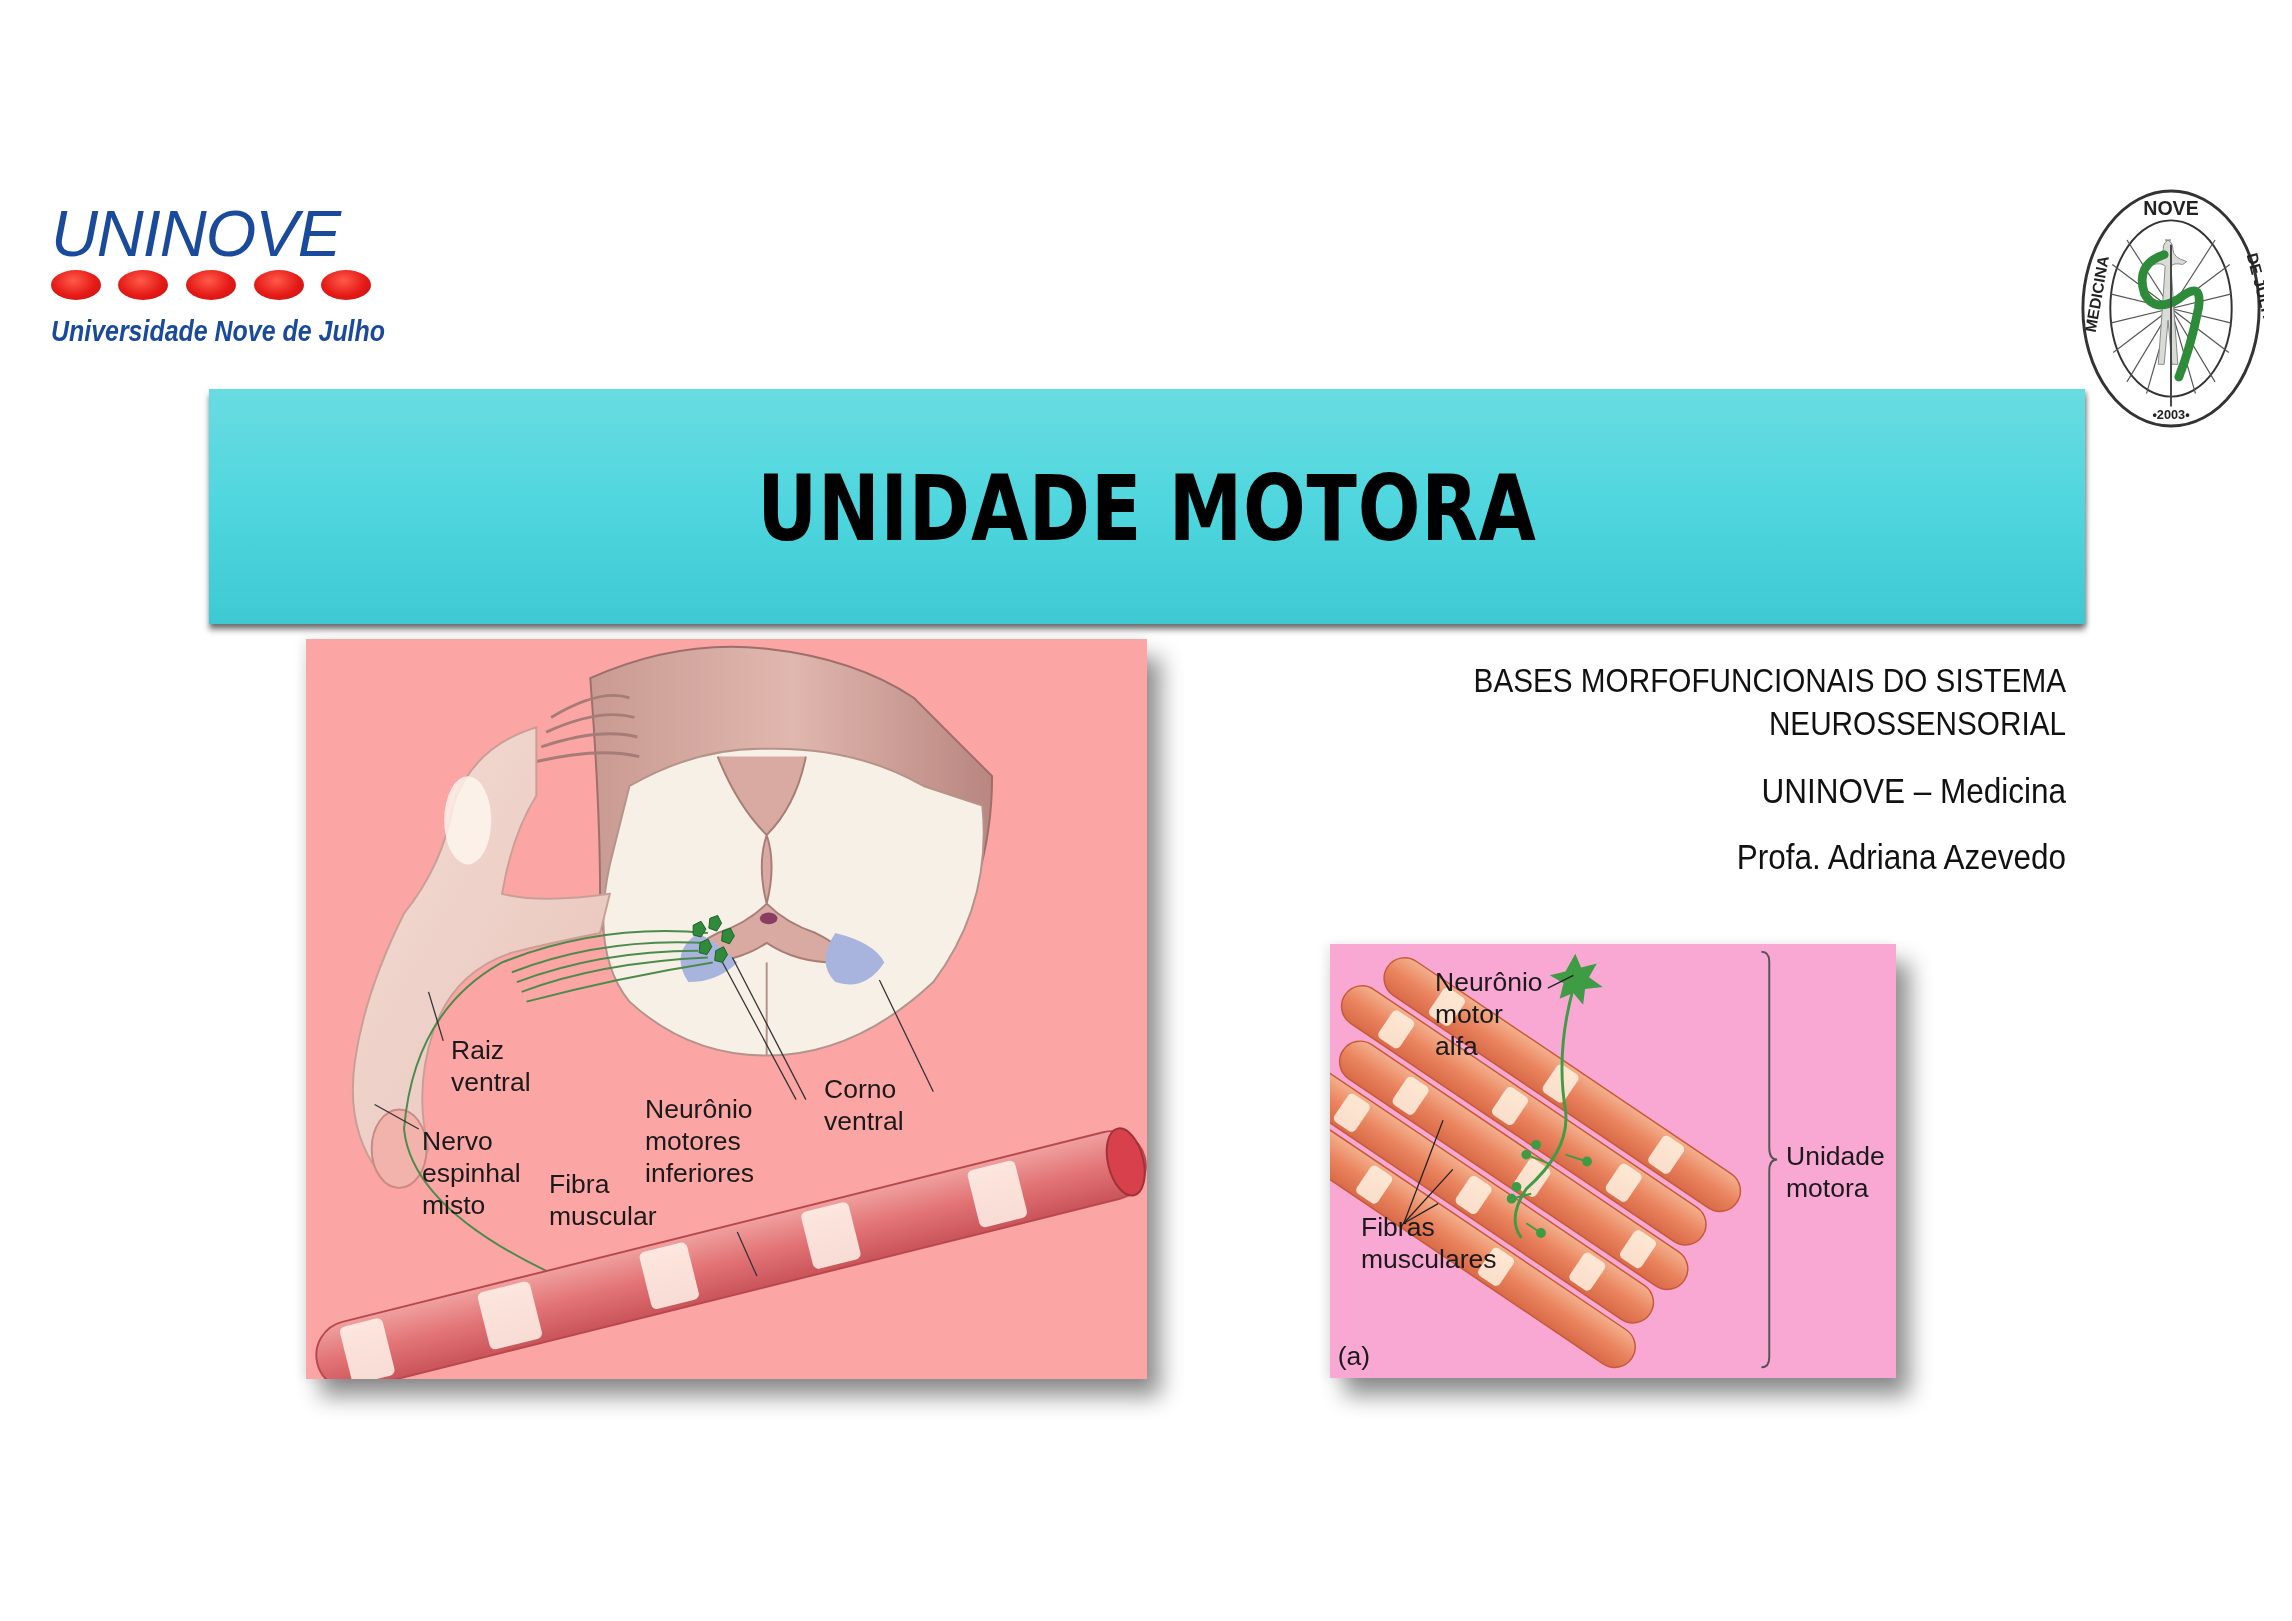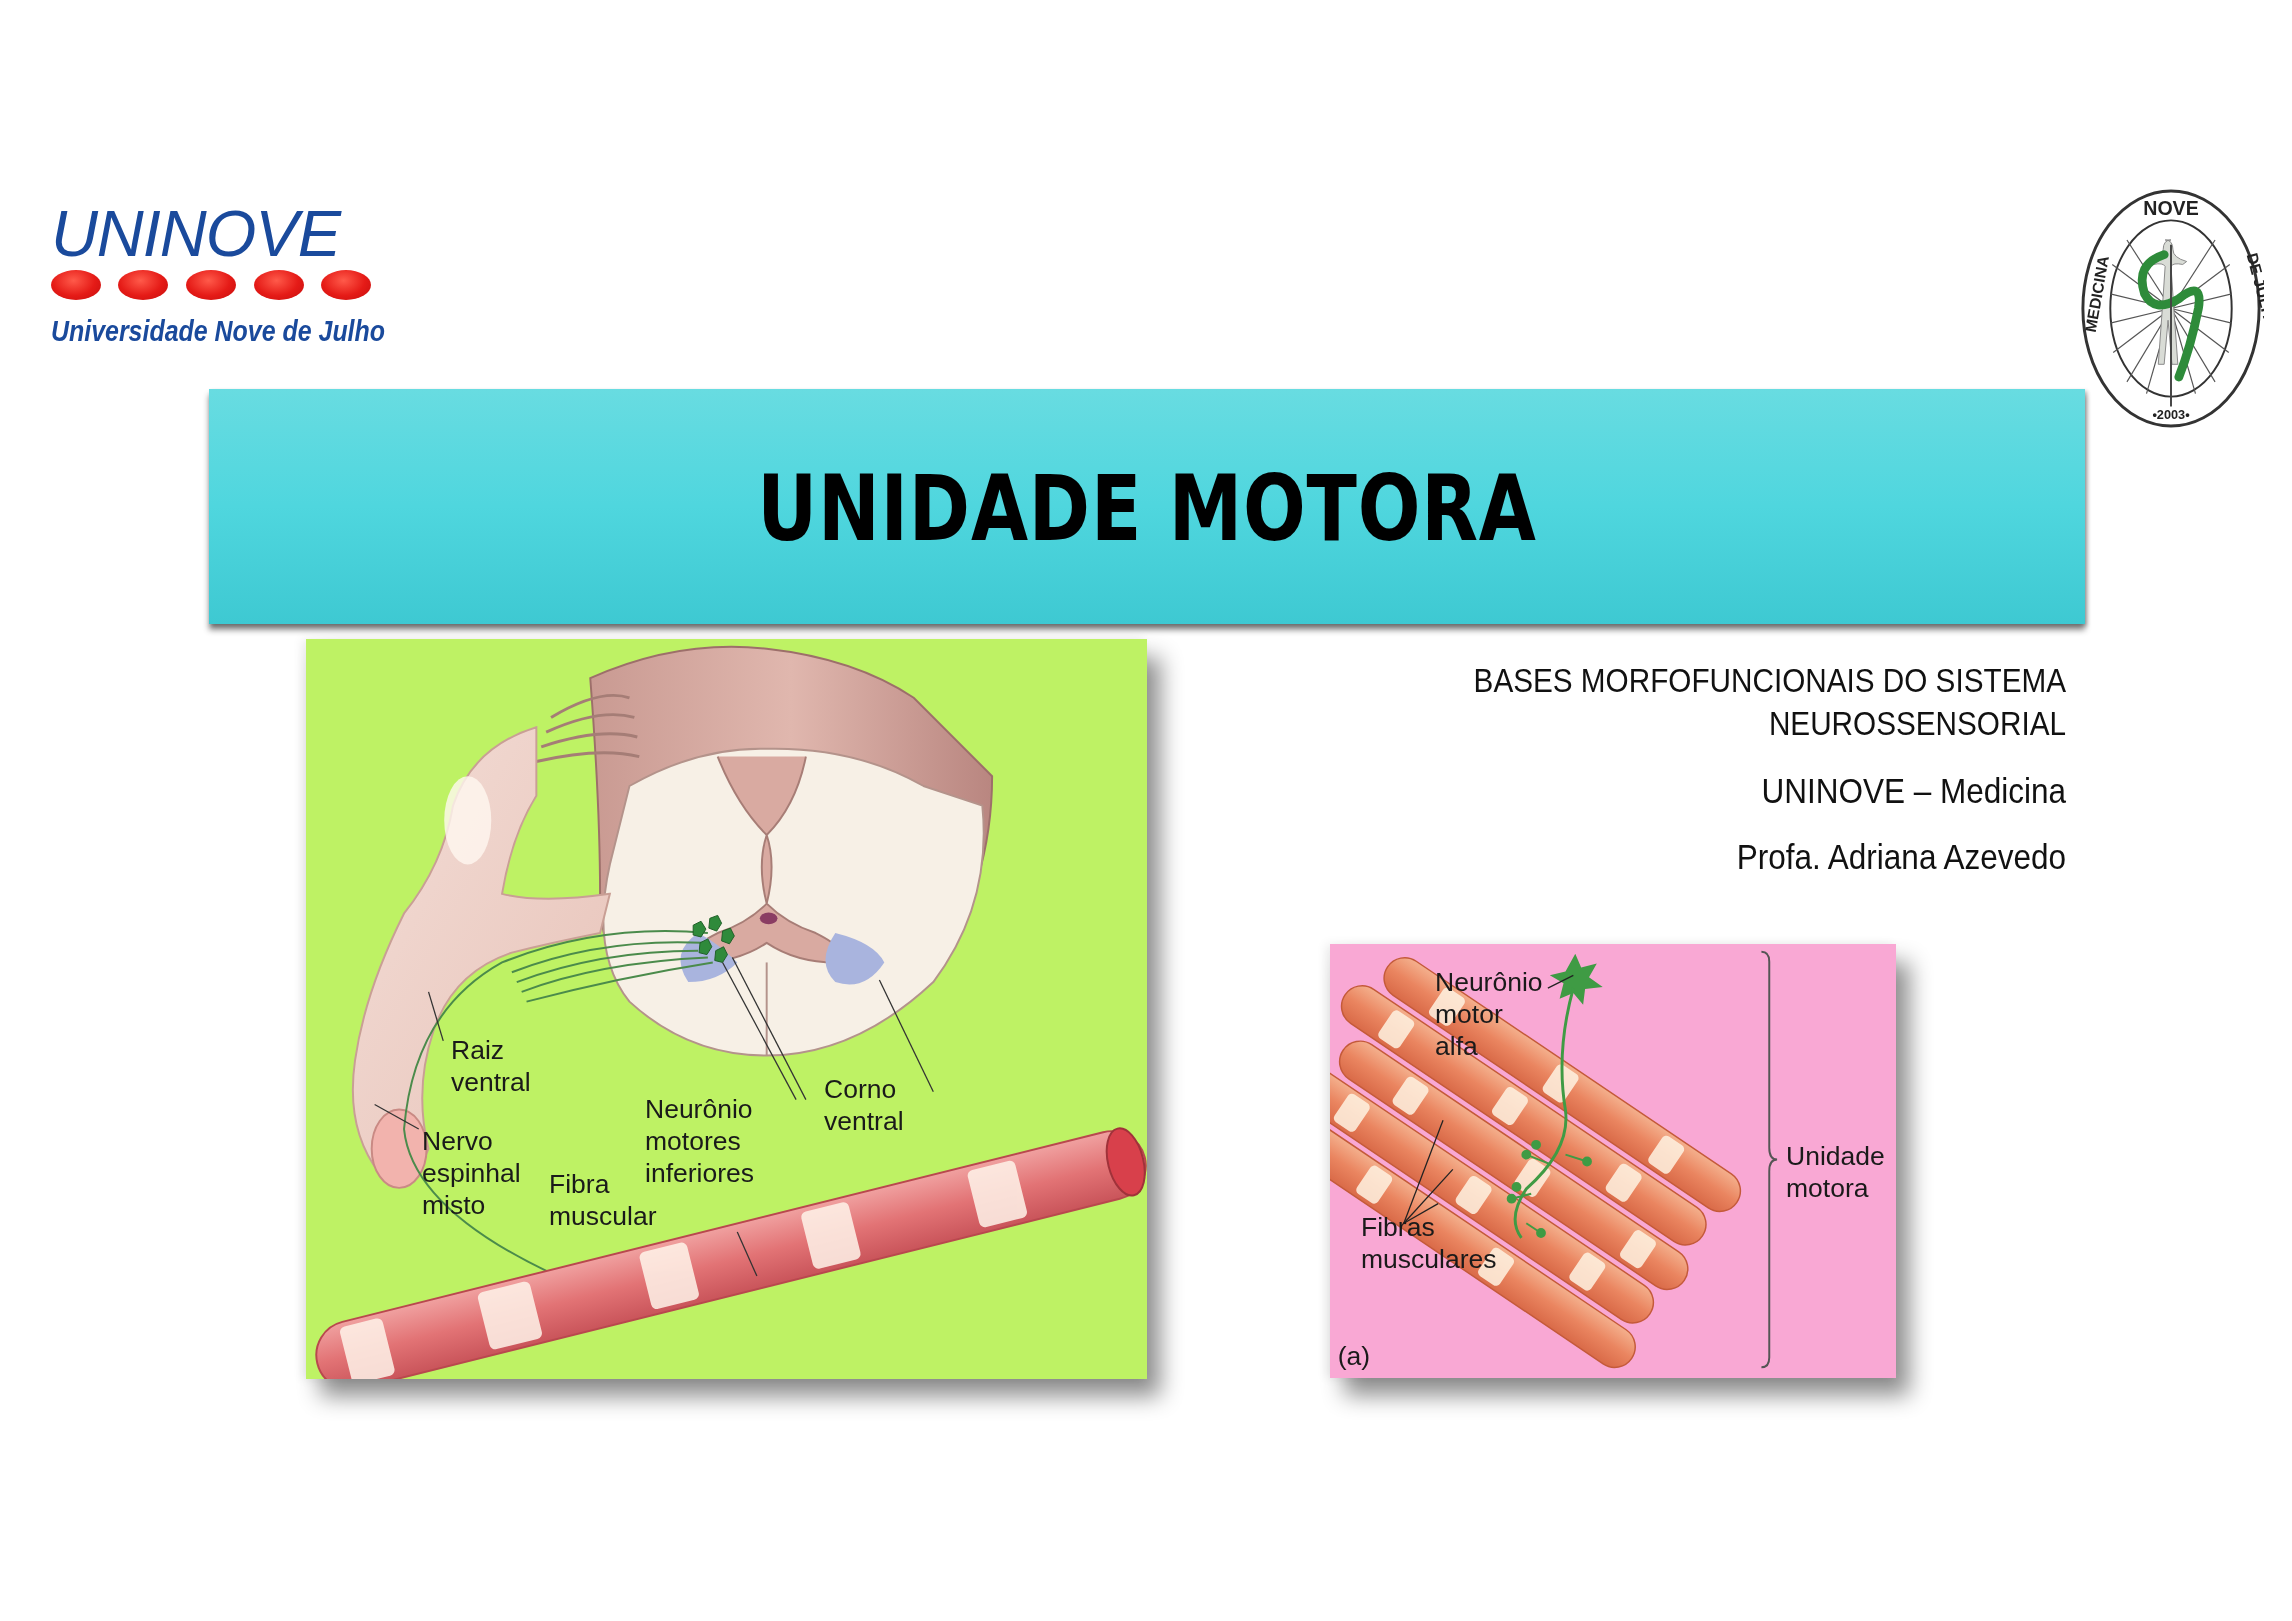--- a/index.html
+++ b/index.html
@@ -30,21 +30,21 @@
 
   
   .subtitle-block { position: absolute; right: 227px; top: 659px; width: 745px; text-align: right;
       font-family: Liberation Sans, sans-serif; color: #111111; }
   .subtitle-block .line { font-size: 33px; line-height: 43px; transform: scaleX(0.9); transform-origin: right center; }
   .subtitle-block .course { margin-bottom: 23.5px; }
   .subtitle-block .inst { margin-bottom: 23.5px; font-size: 35px; }
   .subtitle-block .prof { font-size: 35px; }
 
   
-  .figure { position: absolute; background: #bef264;
+  .figure { position: absolute; background: #fca5a5;
       box-shadow: 13.7px 17.6px 21.6px rgba(0,0,0,0.45), -3.9px 0 9.8px rgba(0,0,0,0.08); }
   .figure-left { left: 306px; top: 639px; width: 841px; height: 740px; }
   .figure-right { left: 1330px; top: 944px; width: 566px; height: 434px; background: #f9a8d4; }
   .figure svg { position: absolute; left: 0; top: 0; }
   .lbl { position: absolute; font-family: "Liberation Sans", sans-serif; font-size: 26.5px; line-height: 32px;
       color: #1a1a1a; white-space: pre-line; }
   .lbl-r { font-size: 26.5px; line-height: 32px; }
 </style>
 </head>
 <body>

